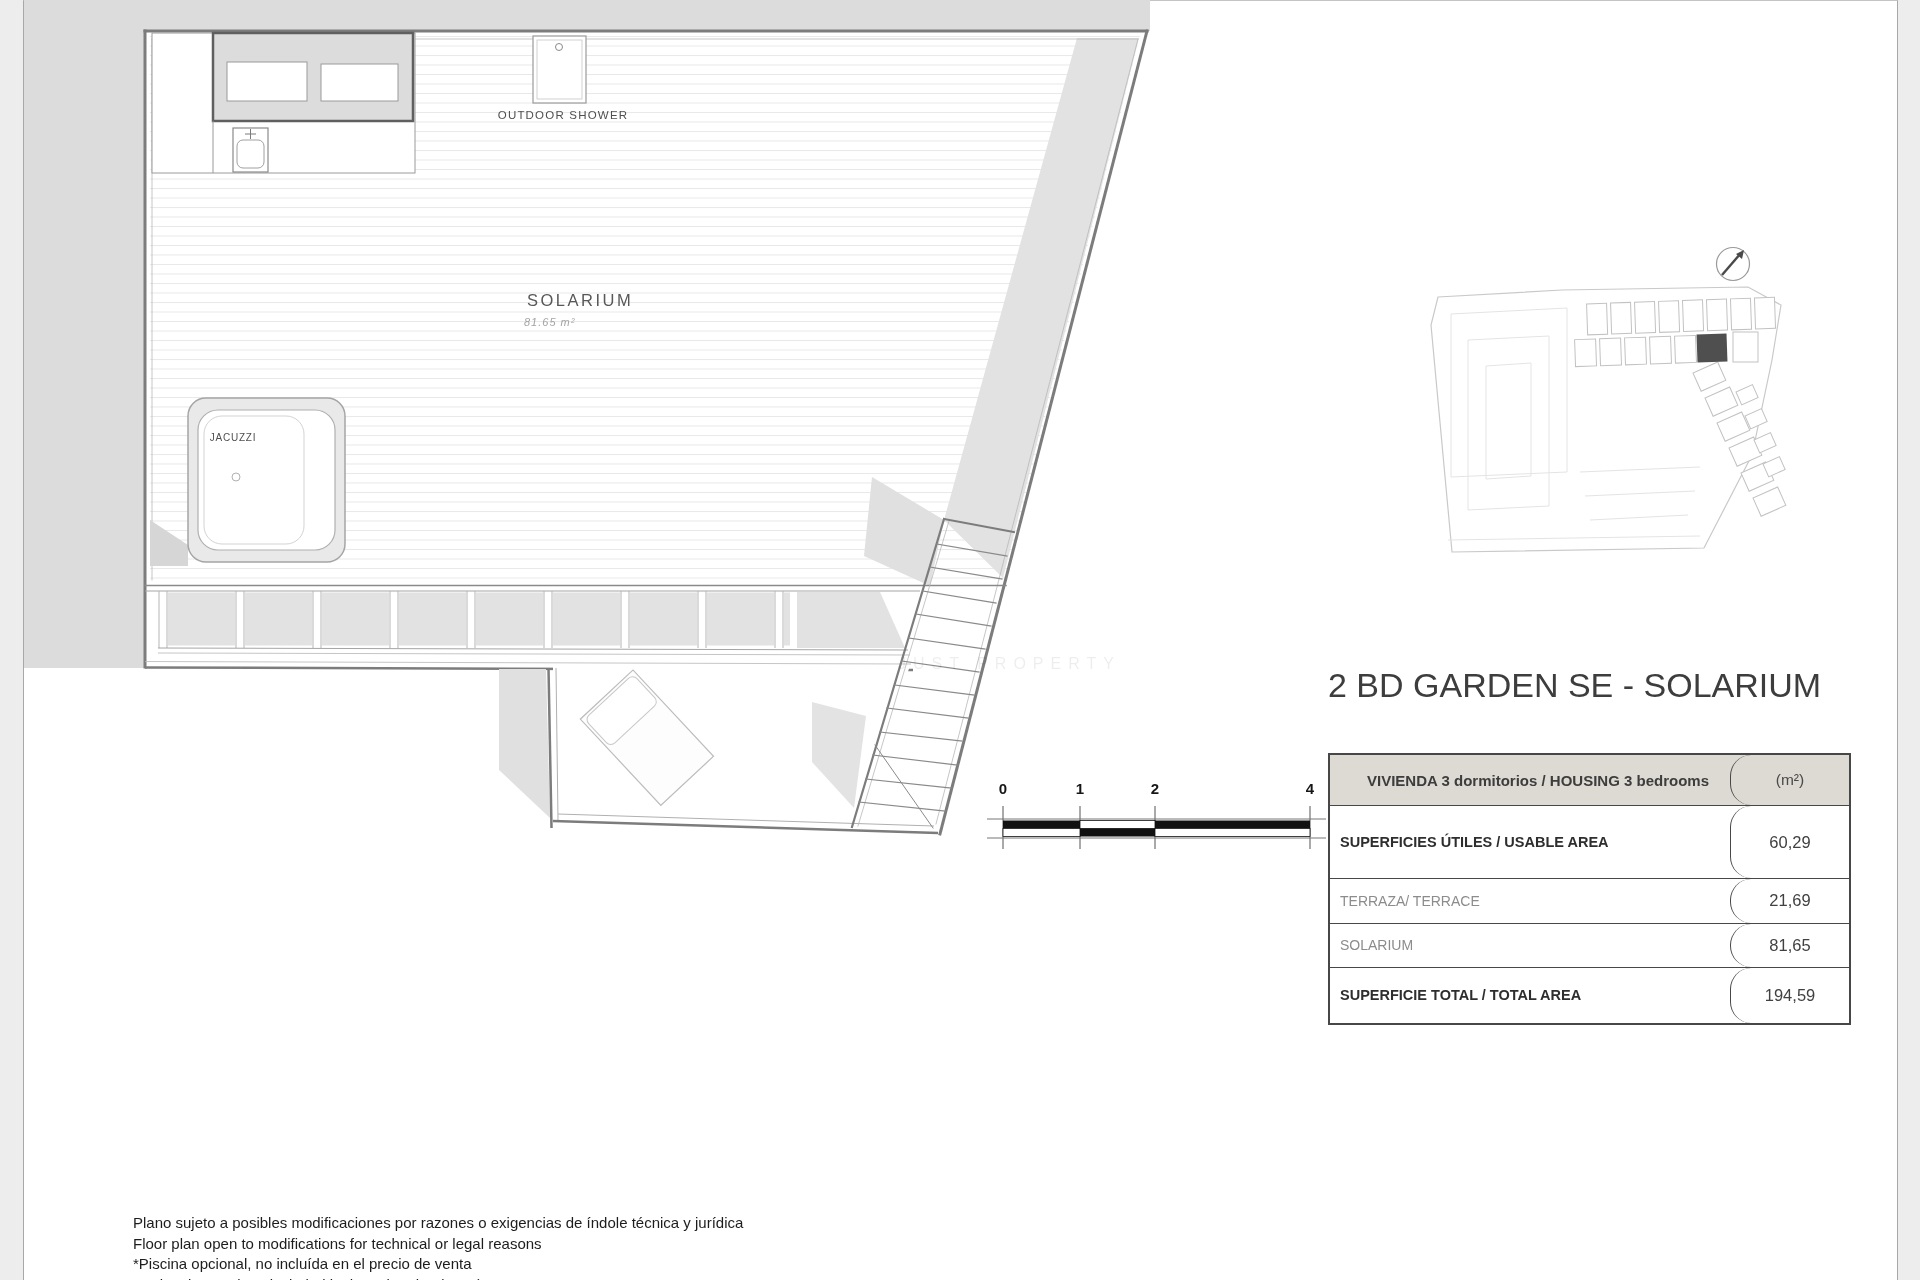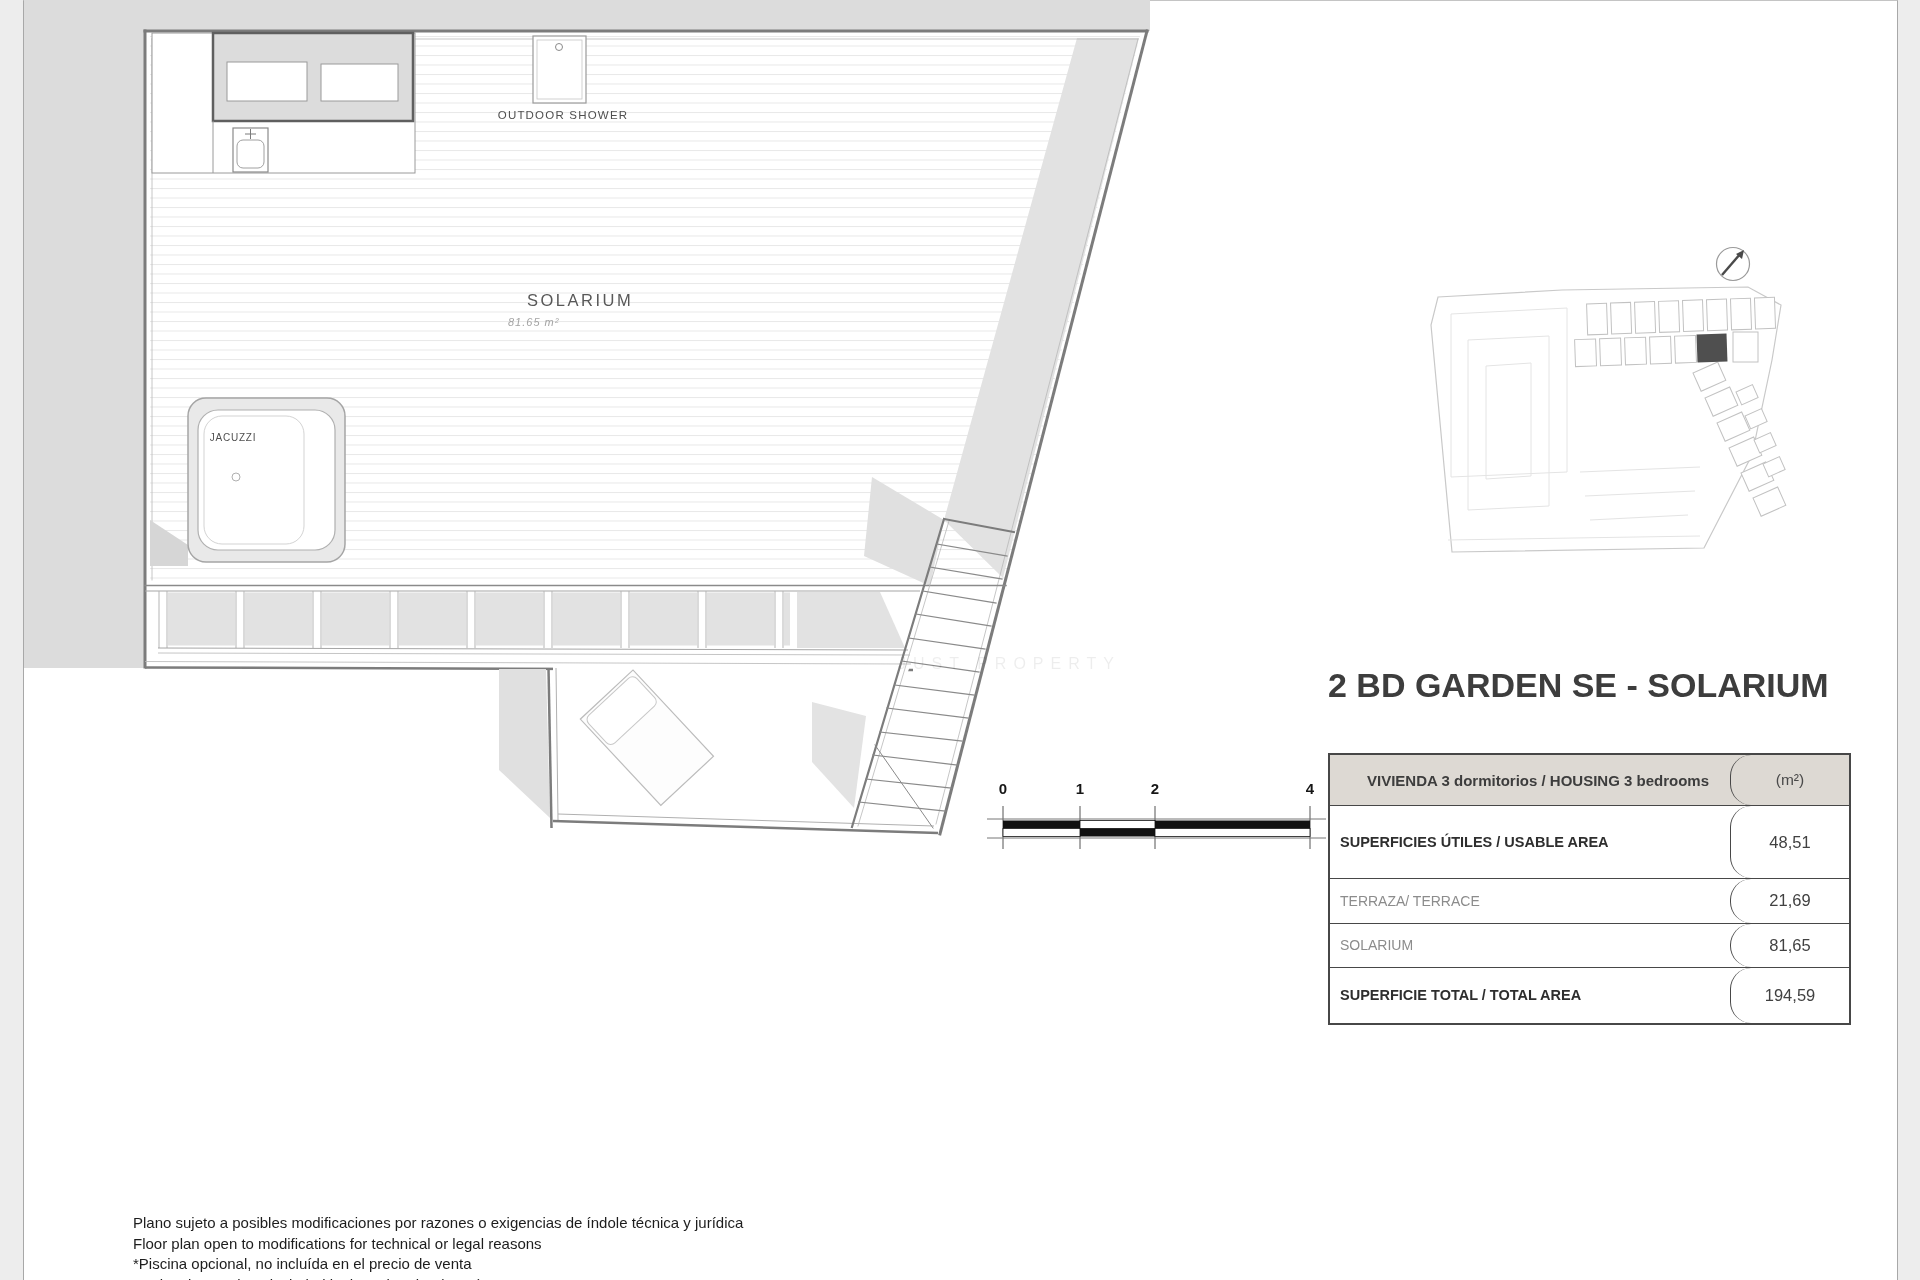--- a/index.html
+++ b/index.html
@@ -12,27 +12,27 @@
        font-family:"Liberation Sans",sans-serif;color:var(--c-ink);}
   #stage{position:relative;width:1920px;height:1280px;}
   #page{position:absolute;left:23px;top:0;width:1873px;height:1280px;background:var(--c-page-bg);
         border-left:1px solid #a8a8a8;border-right:1px solid #a8a8a8;border-top:1px solid #c4c4c4;}
   svg{position:absolute;left:0;top:0;}
   .abs{position:absolute;white-space:nowrap;}
   .lbl{color:#4f4f4f;}
   
   .lbl-shower{left:480px;top:109px;width:166px;text-align:center;font-size:11.5px;letter-spacing:1.2px;}
   .lbl-solarium{left:527px;top:291px;font-size:16.5px;letter-spacing:2.5px;color:#585858;}
-  .lbl-solarium-area{left:508px;top:316px;font-size:11px;font-style:italic;letter-spacing:1px;color:#a3a3a3;}
+  .lbl-solarium-area{left:524px;top:316px;font-size:11px;font-style:italic;letter-spacing:1px;color:#a3a3a3;}
   .lbl-jacuzzi{left:193px;top:432px;width:80px;text-align:center;font-size:10px;letter-spacing:.8px;}
   .watermark{left:885px;top:655px;font-size:16px;letter-spacing:7px;color:rgba(0,0,0,0.07);margin-left:13px;}
   
   .scale-num{width:30px;text-align:center;top:780px;font-size:15px;font-weight:600;color:#161616;}
   
-  .page-title{left:1328px;top:666px;font-size:34px;font-weight:700;color:var(--c-ink);letter-spacing:0;}
+  .page-title{left:1328px;top:666px;font-size:34px;font-weight:400;color:var(--c-ink);letter-spacing:0;}
   
   .area-table{position:absolute;left:1328px;top:753px;width:523px;border:2px solid var(--c-border);
               box-sizing:border-box;background:#fff;}
   .t-row{display:flex;box-sizing:border-box;}
   .t-row + .t-row{border-top:1.5px solid var(--c-border);}
   .t-head{height:50px;background:var(--c-header-bg);}
   .t-c1{width:400px;display:flex;align-items:center;box-sizing:border-box;padding-left:10px;}
   .t-c2{flex:1;display:flex;align-items:center;justify-content:center;border-left:1.5px solid var(--c-border);
         font-size:16.5px;color:#414141;border-radius:21px;}
   .t-head .t-c1{justify-content:center;padding-left:16px;font-weight:700;font-size:15px;color:#3d3d3d;}
@@ -239,21 +239,21 @@
 
   <div class="abs page-title">2 BD GARDEN SE - SOLARIUM</div>
 
   <div class="area-table">
     <div class="t-row t-head">
       <div class="t-c1">VIVIENDA 3 dormitorios / HOUSING 3 bedrooms</div>
       <div class="t-c2">(m²)</div>
     </div>
     <div class="t-row r-bold h57">
       <div class="t-c1">SUPERFICIES ÚTILES / USABLE AREA</div>
-      <div class="t-c2">48,51</div>
+      <div class="t-c2">60,29</div>
     </div>
     <div class="t-row r-light h46">
       <div class="t-c1">TERRAZA/ TERRACE</div>
       <div class="t-c2">21,69</div>
     </div>
     <div class="t-row r-light h46b">
       <div class="t-c1">SOLARIUM</div>
       <div class="t-c2">81,65</div>
     </div>
     <div class="t-row r-bold h57b">

